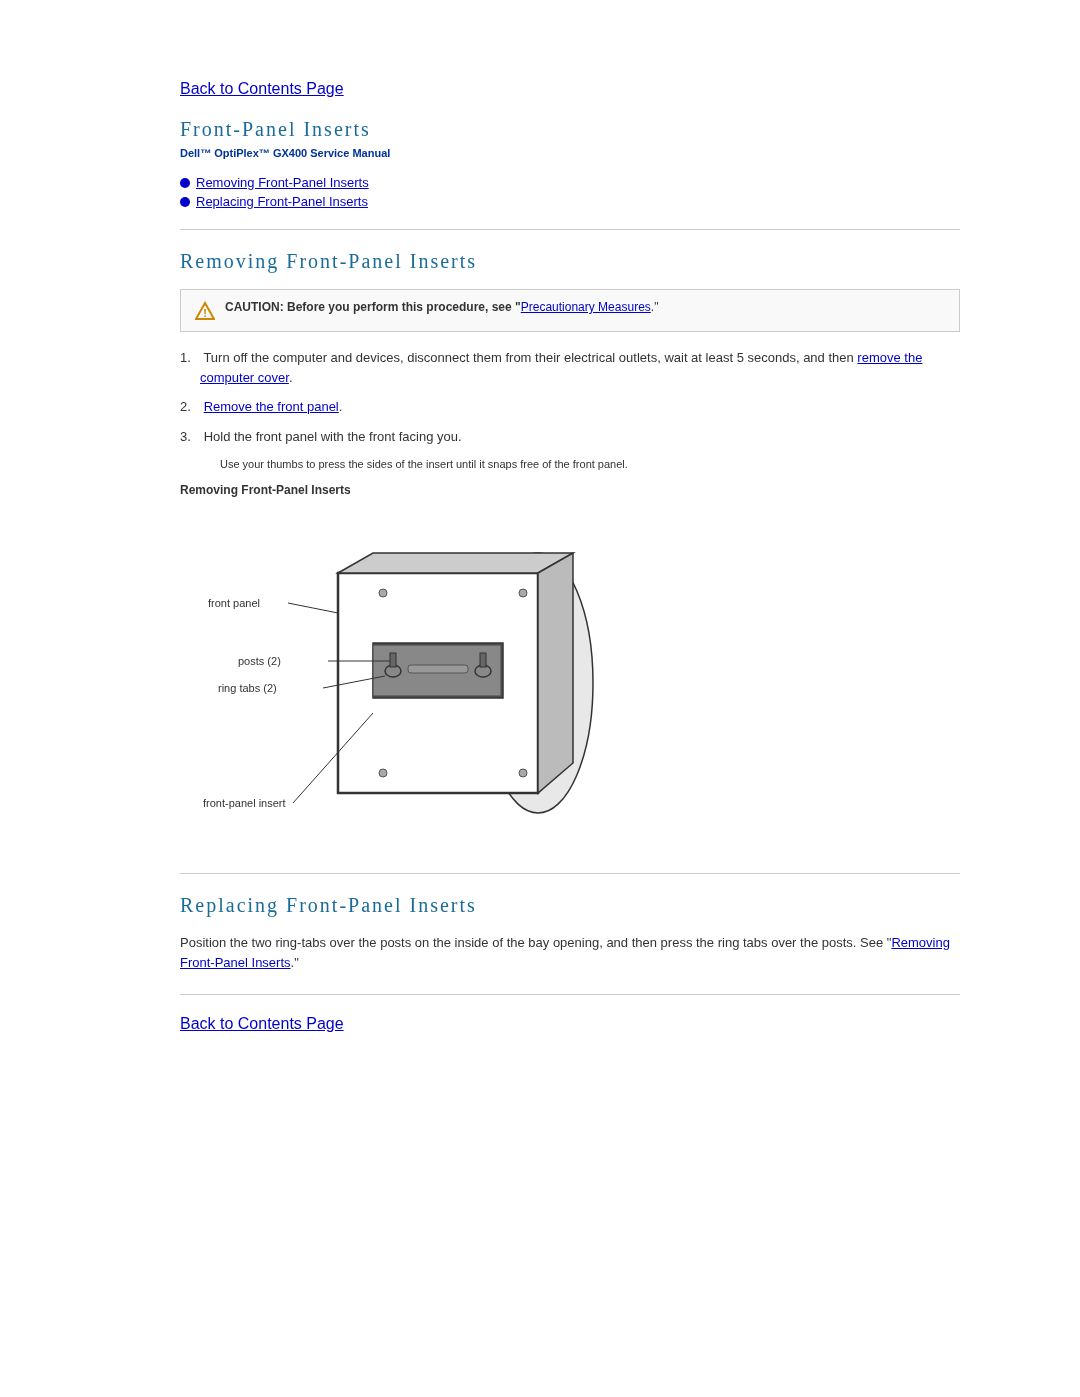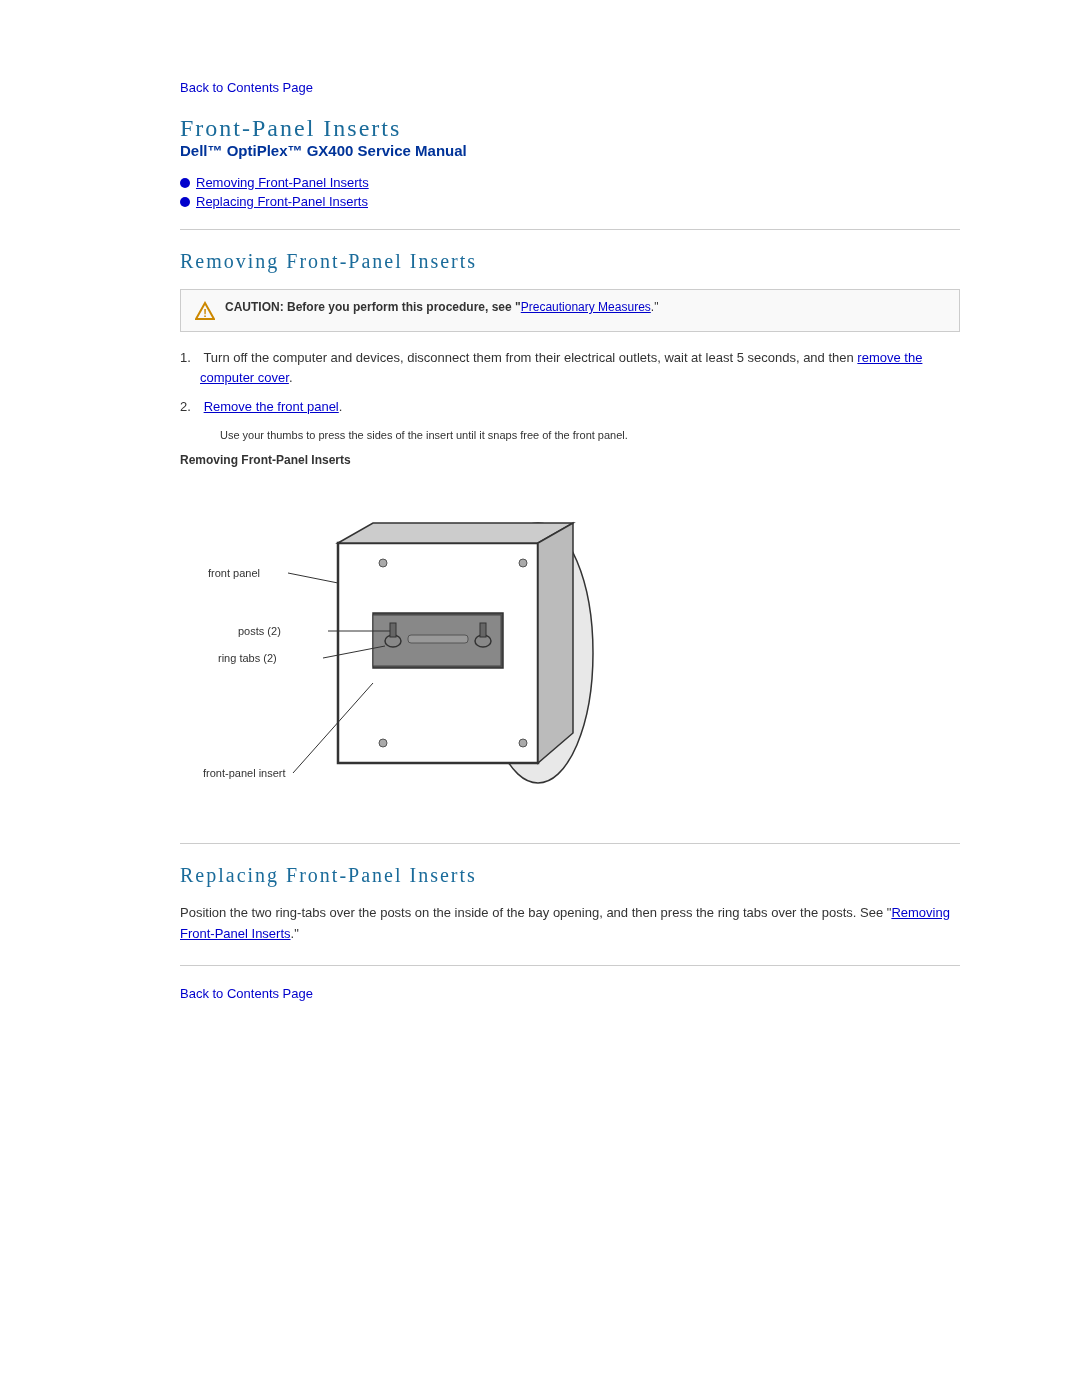--- a/index.html
+++ b/index.html
@@ -15,34 +15,36 @@
       width: 1080px;
       min-height: 1397px;
     }
     .page-container {
       max-width: 960px;
       margin: 0 auto;
       padding: 80px 60px 60px 120px;
     }
     .back-link {
       color: #0000cc;
-      font-size: 13px;
+      text-decoration: underline;
+      font-size: 16px;
       cursor: pointer;
       display: inline-block;
       margin-bottom: 20px;
     }
     .page-title {
       font-family: Georgia, 'Times New Roman', serif;
-      font-size: 24px;
+      font-size: 20px;
       font-weight: normal;
       color: #1a6b9a;
       letter-spacing: 2px;
+      margin-bottom: 6px;
     }
     .subtitle {
-      font-size: 15px;
+      font-size: 11px;
       font-weight: bold;
       color: #003399;
       margin-bottom: 16px;
     }
     .toc-list {
       list-style: none;
       margin-bottom: 10px;
     }
     .toc-list li {
       margin-bottom: 4px;
@@ -196,20 +198,24 @@
   
   <ol class="steps-list">
     <li>
       <span class="step-number">1.</span>
       <span>Turn off the computer and devices, disconnect them from their electrical outlets, wait at least 5 seconds, and then </span><a class="step-link">remove the computer cover</a><span>.</span>
     </li>
     <li>
       <span class="step-number">2.</span>
       <a class="step-link">Remove the front panel</a><span>.</span>
     </li>
+    <li>
+      <span class="step-number">3.</span>
+      <span>Hold the front panel with the front facing you.</span>
+    </li>
   </ol>
 
   <p class="sub-step">Use your thumbs to press the sides of the insert until it snaps free of the front panel.</p>
 
   <p class="figure-title">Removing Front-Panel Inserts</p>
 
   
   <div class="figure-container">
     <svg class="diagram-svg" width="500" height="340" viewBox="0 0 500 340" xmlns="http://www.w3.org/2000/svg">
 

